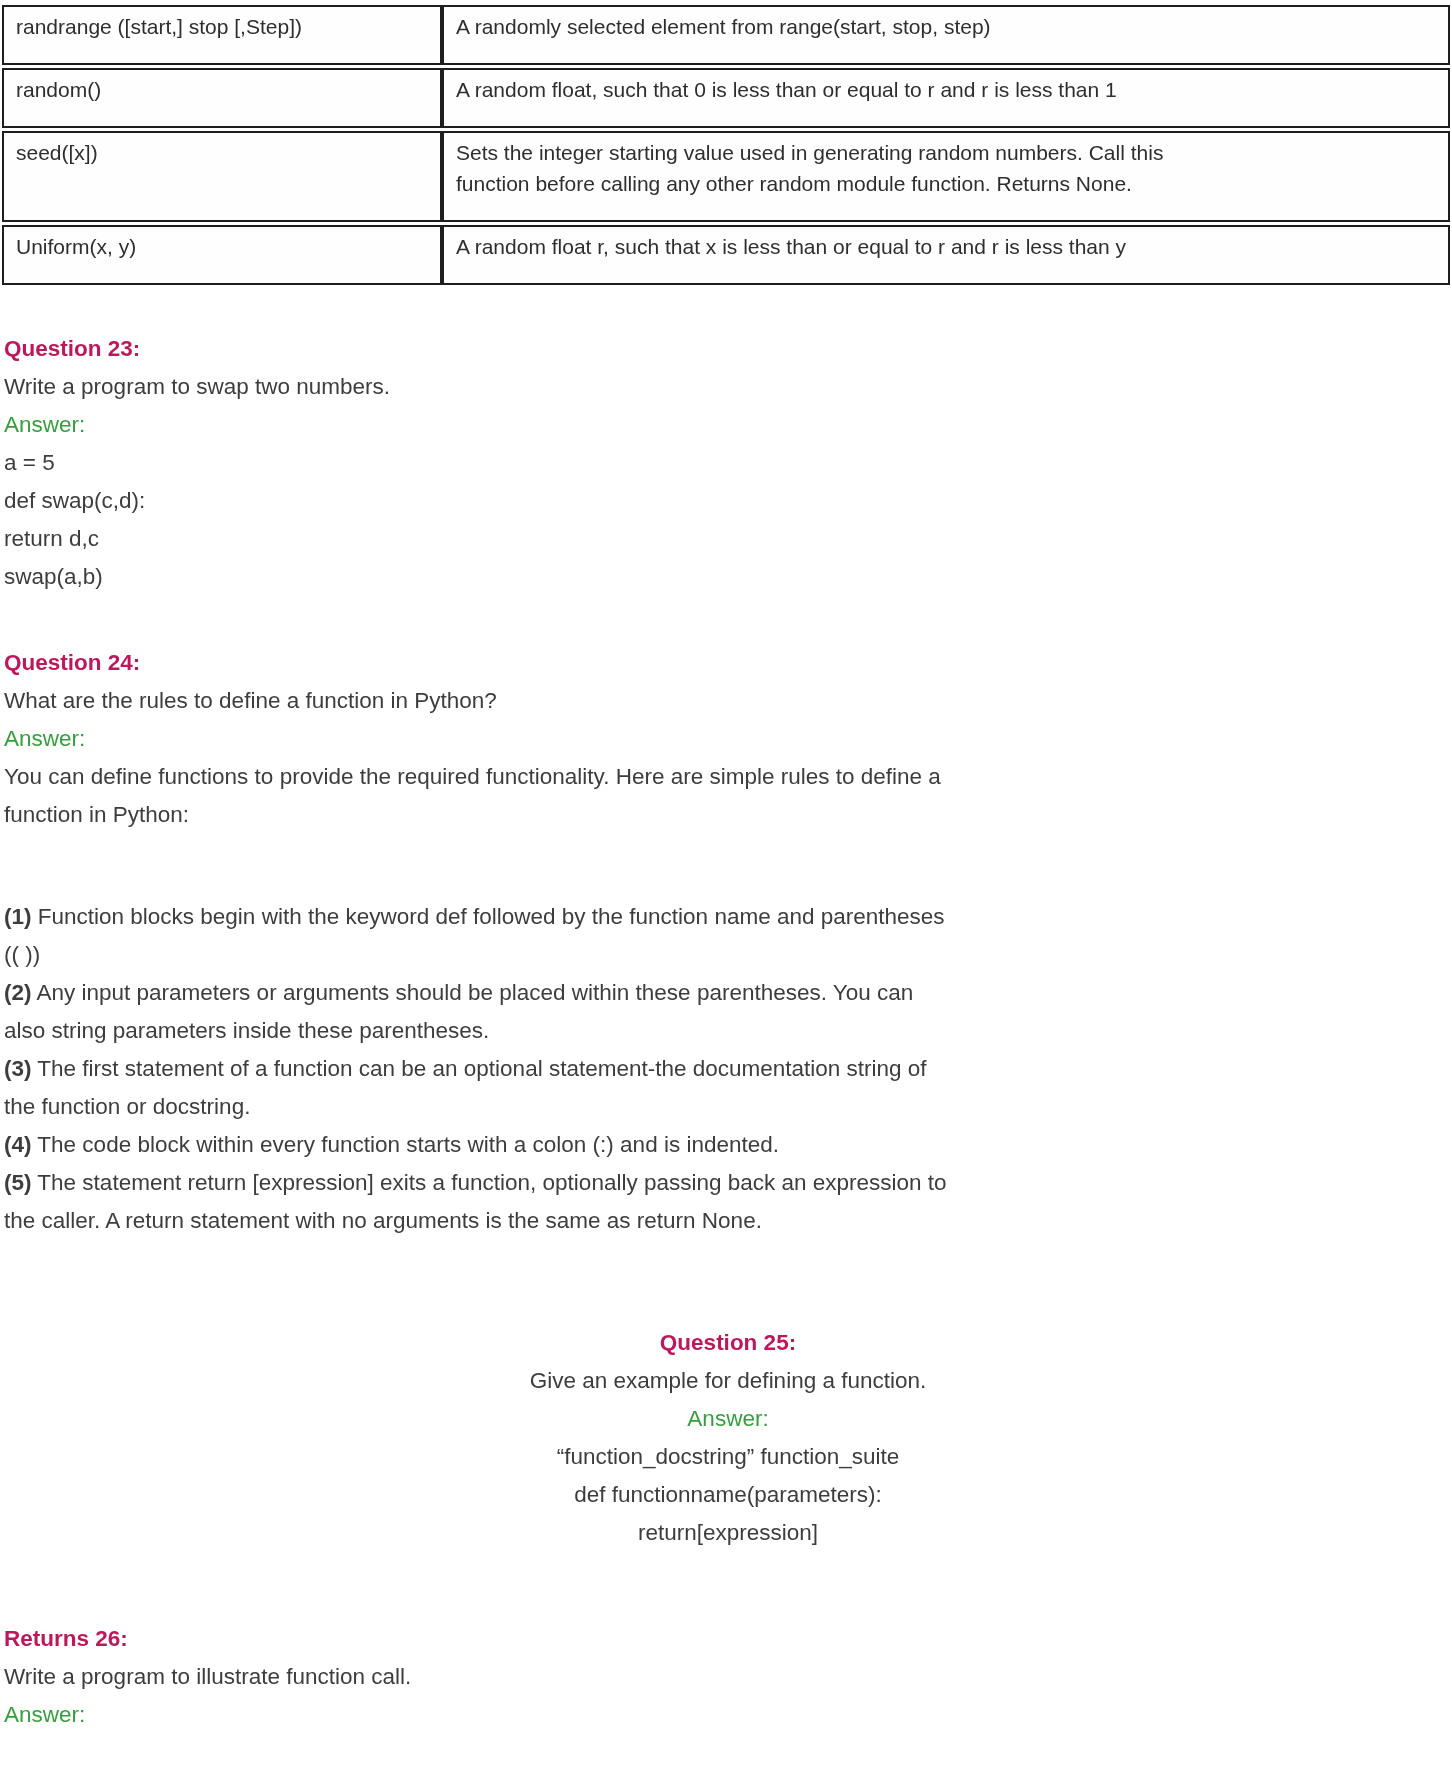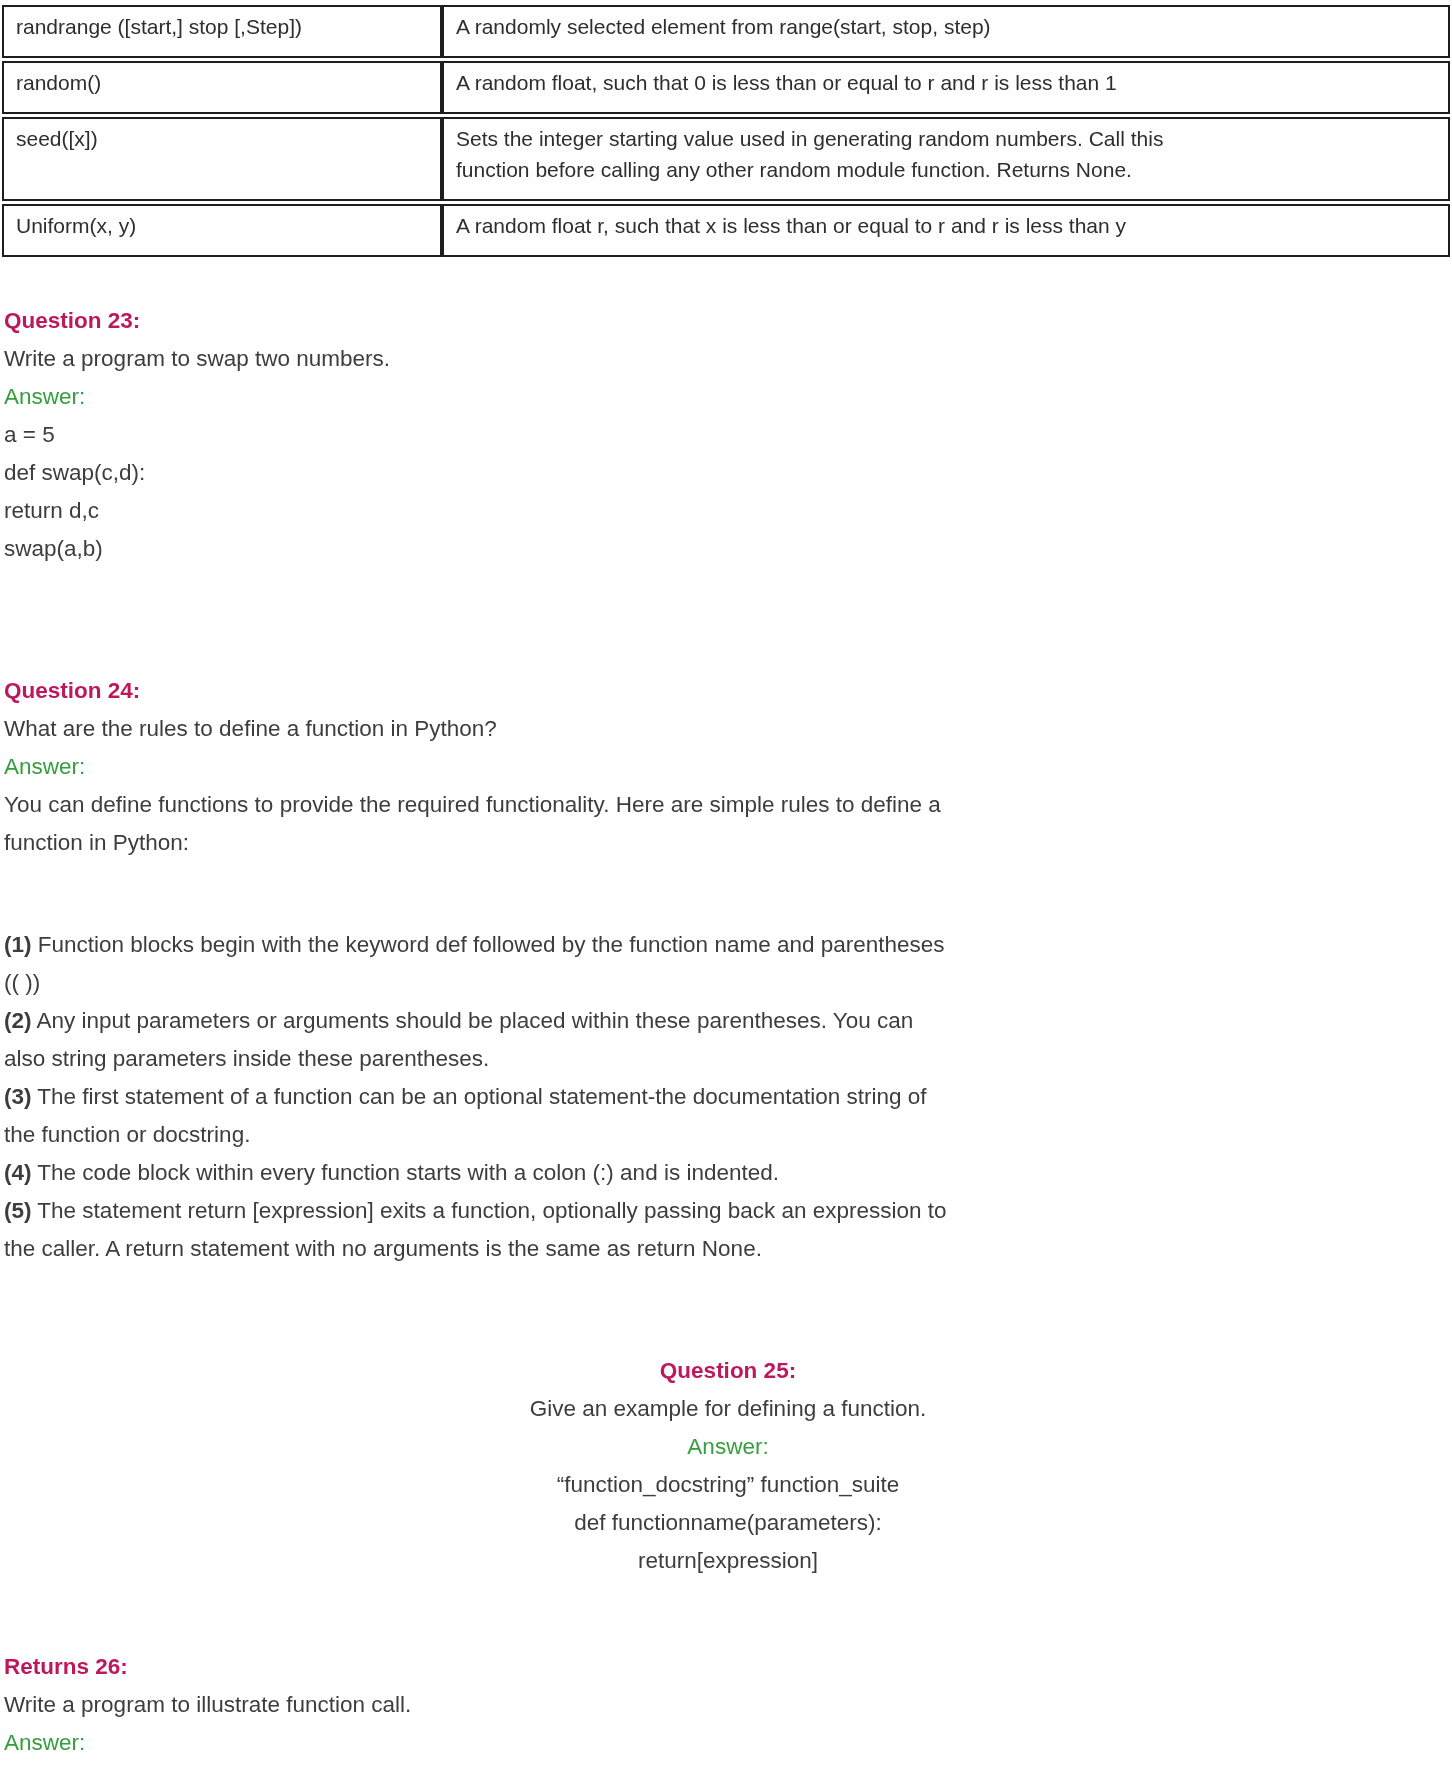--- a/index.html
+++ b/index.html
@@ -17,36 +17,36 @@
     width: 1448px;
     margin: 2px 2px 0 2px;
     border-collapse: separate;
     border-spacing: 0 3px;
     font-size: 21px;
     color: #2e2e2e;
     table-layout: fixed;
   }
   table.rand-table td {
     border: 2px solid #1e1e1e;
-    padding: 4px 12px 14px 12px;
+    padding: 4px 12px 21px 12px;
     vertical-align: top;
     line-height: 31px;
     background: #fefefe;
   }
   td.c1 { width: 440px; }
   .content { margin-left: 4px; margin-top: 42px; }
   .body-line, .q-heading, .a-heading {
     font-size: 22.5px;
     line-height: 38px;
     white-space: pre-wrap;
   }
   .q-heading { color: #be185d; font-weight: bold; }
   .a-heading { color: #359e3e; font-weight: normal; }
   .rule-line b { color: #3d3d3d; }
-  .sec-q24 { margin-top: 104px; }
+  .sec-q24 { margin-top: 48px; }
   .rules  { margin-top: 64px; }
   .sec-q25 { margin-top: 84px; text-align: center; }
   .sec-q26 { margin-top: 68px; }
 </style>
 </head>
 <body>
 
 <div class="page">
 
   <table class="rand-table">

